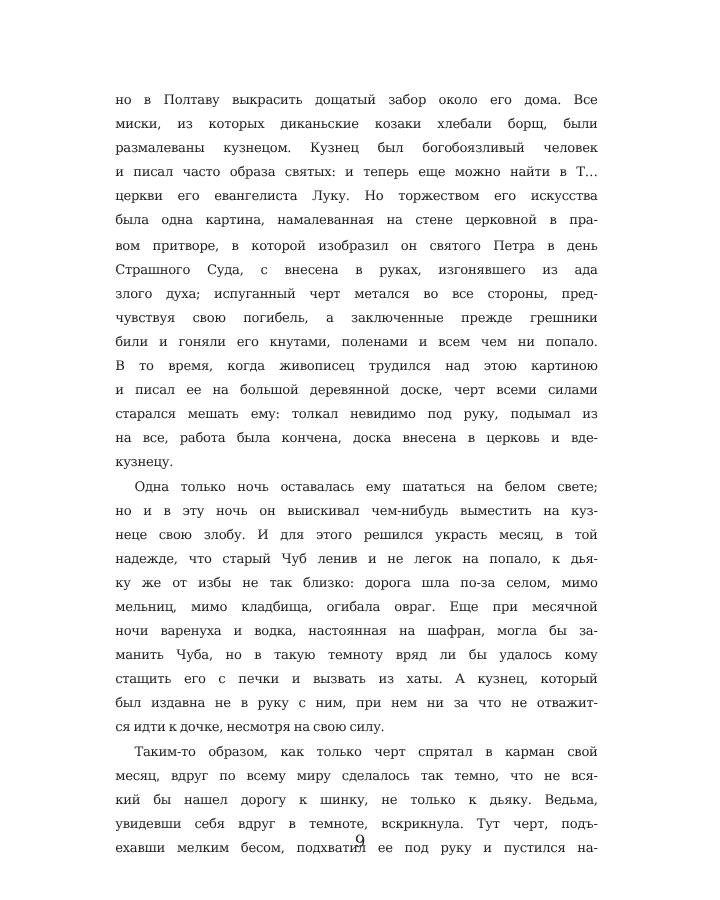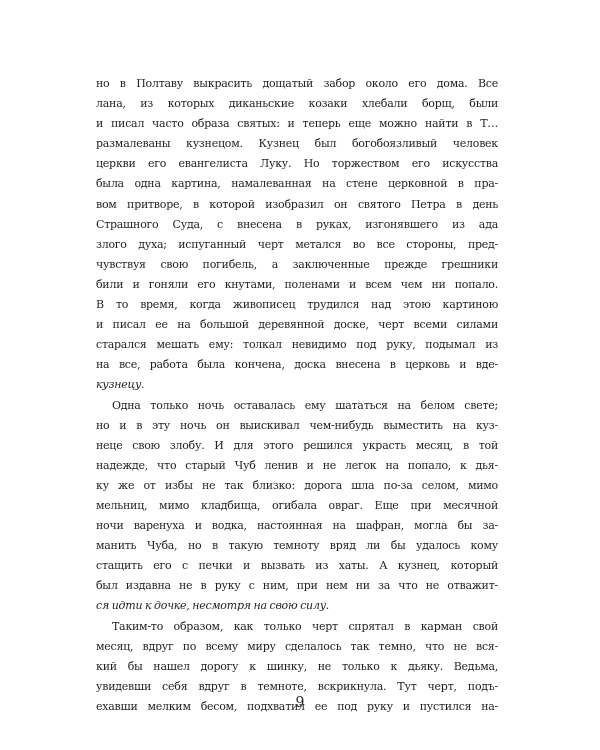--- a/index.html
+++ b/index.html
@@ -32,40 +32,40 @@
       height: 20.1px;
       line-height: 20.1px;
       font-size: 11px;
       white-space: nowrap;
       text-align: justify;
       text-align-last: justify;
       letter-spacing: -0.25px;
       word-spacing: -0.5px;
     }
     .line.indent { padding-left: 16px; }
-    .line.last { text-align-last: left; font-style: italic; }
+    .line.last { text-align-last: left; }
     .page-number {
       position: absolute;
       left: 0;
       width: 600px;
       top: 694px;
       text-align: center;
       font-size: 14px;
       color: #2a2a2a;
     }
   </style>
 </head>
 <body>
 
 <div class="page">
   <div class="text-block" id="text-block">
       <span class="line">но в Полтаву выкрасить дощатый забор около его дома. Все</span>
-      <span class="line">лана, из которых диканьские козаки хлебали борщ, были</span>
+      <span class="line">миски, из которых диканьские козаки хлебали борщ, были</span>
+      <span class="line">размалеваны кузнецом. Кузнец был богобоязливый человек</span>
       <span class="line">и писал часто образа святых: и теперь еще можно найти в Т…</span>
-      <span class="line">размалеваны кузнецом. Кузнец был богобоязливый человек</span>
       <span class="line">церкви его евангелиста Луку. Но торжеством его искусства</span>
       <span class="line">была одна картина, намалеванная на стене церковной в пра-</span>
       <span class="line">вом притворе, в которой изобразил он святого Петра в день</span>
       <span class="line">Страшного Суда, с внесена в руках, изгонявшего из ада</span>
       <span class="line">злого духа; испуганный черт метался во все стороны, пред-</span>
       <span class="line">чувствуя свою погибель, а заключенные прежде грешники</span>
       <span class="line">били и гоняли его кнутами, поленами и всем чем ни попало.</span>
       <span class="line">В то время, когда живописец трудился над этою картиною</span>
       <span class="line">и писал ее на большой деревянной доске, черт всеми силами</span>
       <span class="line">старался мешать ему: толкал невидимо под руку, подымал из</span>

